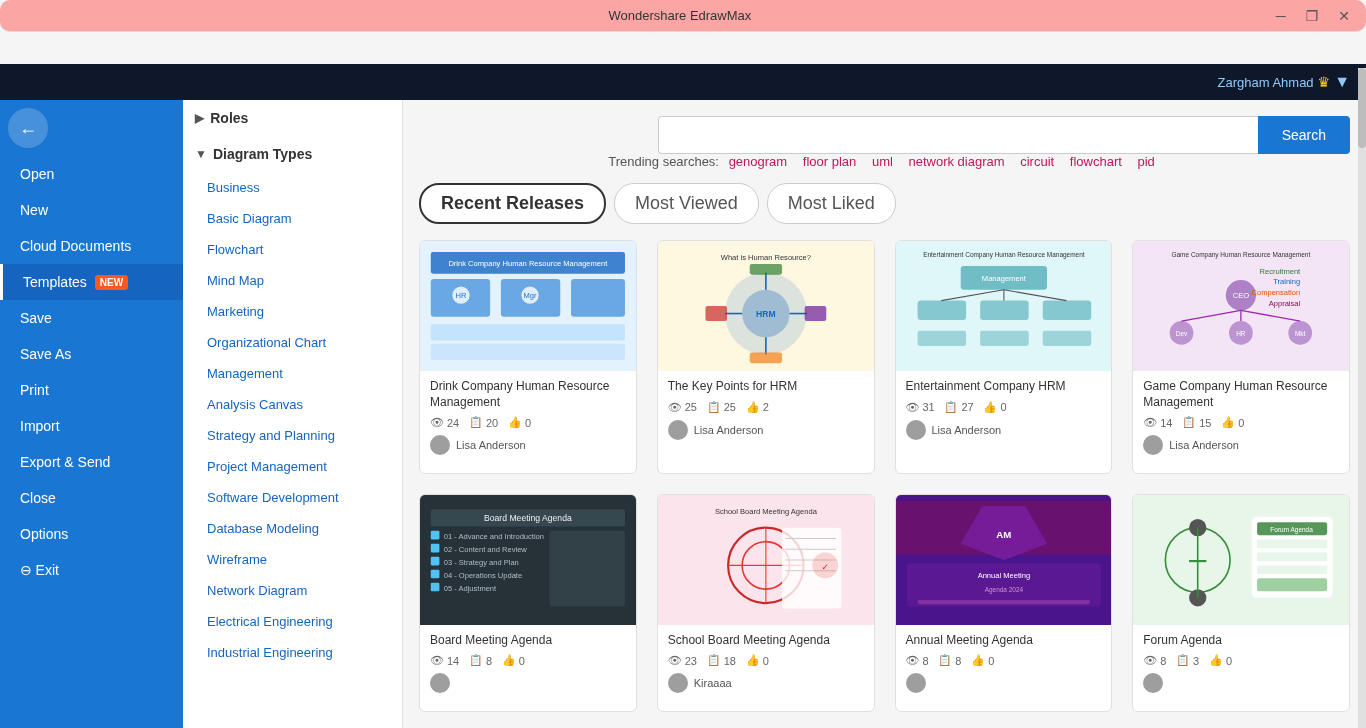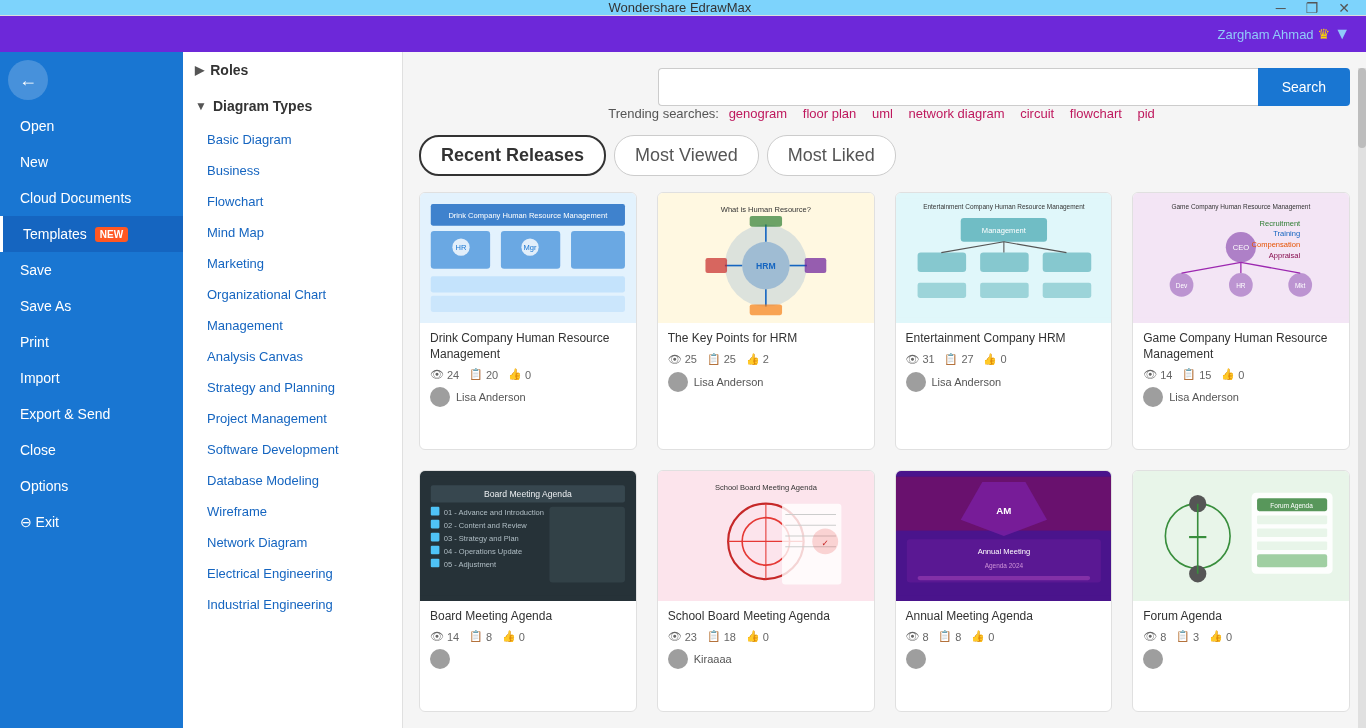--- a/index.html
+++ b/index.html
@@ -1,41 +1,43 @@
 <!DOCTYPE html>
 <html><head>
   <meta charset="utf-8">
   <style>
     * { box-sizing: border-box; margin: 0; padding: 0; }
     body { font-family: 'Segoe UI', Arial, sans-serif; background: #f5f5f5; width: 1366px; height: 728px; overflow: hidden; display: flex; flex-direction: column; }
 
     
     .titlebar {
-      background: #7dd3fc;
-      height: 16px;
+      background: #fca5a5;
+      height: 32px;
       display: flex;
       align-items: center;
       justify-content: space-between;
       padding: 0 10px;
       border-bottom: 1px solid #ddd;
       flex-shrink: 0;
+      border-radius: 10px;
     }
     .titlebar-title { font-size: 13px; color: #333; flex: 1; text-align: center; }
     .titlebar-controls { display: flex; gap: 8px; }
     .titlebar-btn { background: none; border: none; font-size: 14px; cursor: pointer; color: #555; padding: 2px 6px; }
 
     
     .userbar {
-      background: #6d28d9;
+      background: #0f172a;
       height: 36px;
       display: flex;
       align-items: center;
       justify-content: flex-end;
       padding: 16px 16px;
       flex-shrink: 0;
+      margin-top: 32px;
     }
     .userbar-name { color: #90caf9; font-size: 13px; cursor: pointer; }
     .userbar-crown { color: #ffd700; margin-left: 4px; font-size: 14px; }
 
     
     .main-layout {
       display: flex;
       flex: 1;
       overflow: hidden;
     }
@@ -268,22 +270,22 @@
 
     <div class="left-panel">
       <div class="panel-section-header">
         <span class="arrow">▶</span>
         <span>Roles</span>
       </div>
       <div class="panel-section-header">
         <span class="arrow">▼</span>
         <span>Diagram Types</span>
       </div>
+      <div class="panel-item">Business</div>
       <div class="panel-item">Basic Diagram</div>
-      <div class="panel-item">Business</div>
       <div class="panel-item">Flowchart</div>
       <div class="panel-item">Mind Map</div>
       <div class="panel-item">Marketing</div>
       <div class="panel-item">Organizational Chart</div>
       <div class="panel-item">Management</div>
       <div class="panel-item">Analysis Canvas</div>
       <div class="panel-item">Strategy and Planning</div>
       <div class="panel-item">Project Management</div>
       <div class="panel-item">Software Development</div>
       <div class="panel-item">Database Modeling</div>

